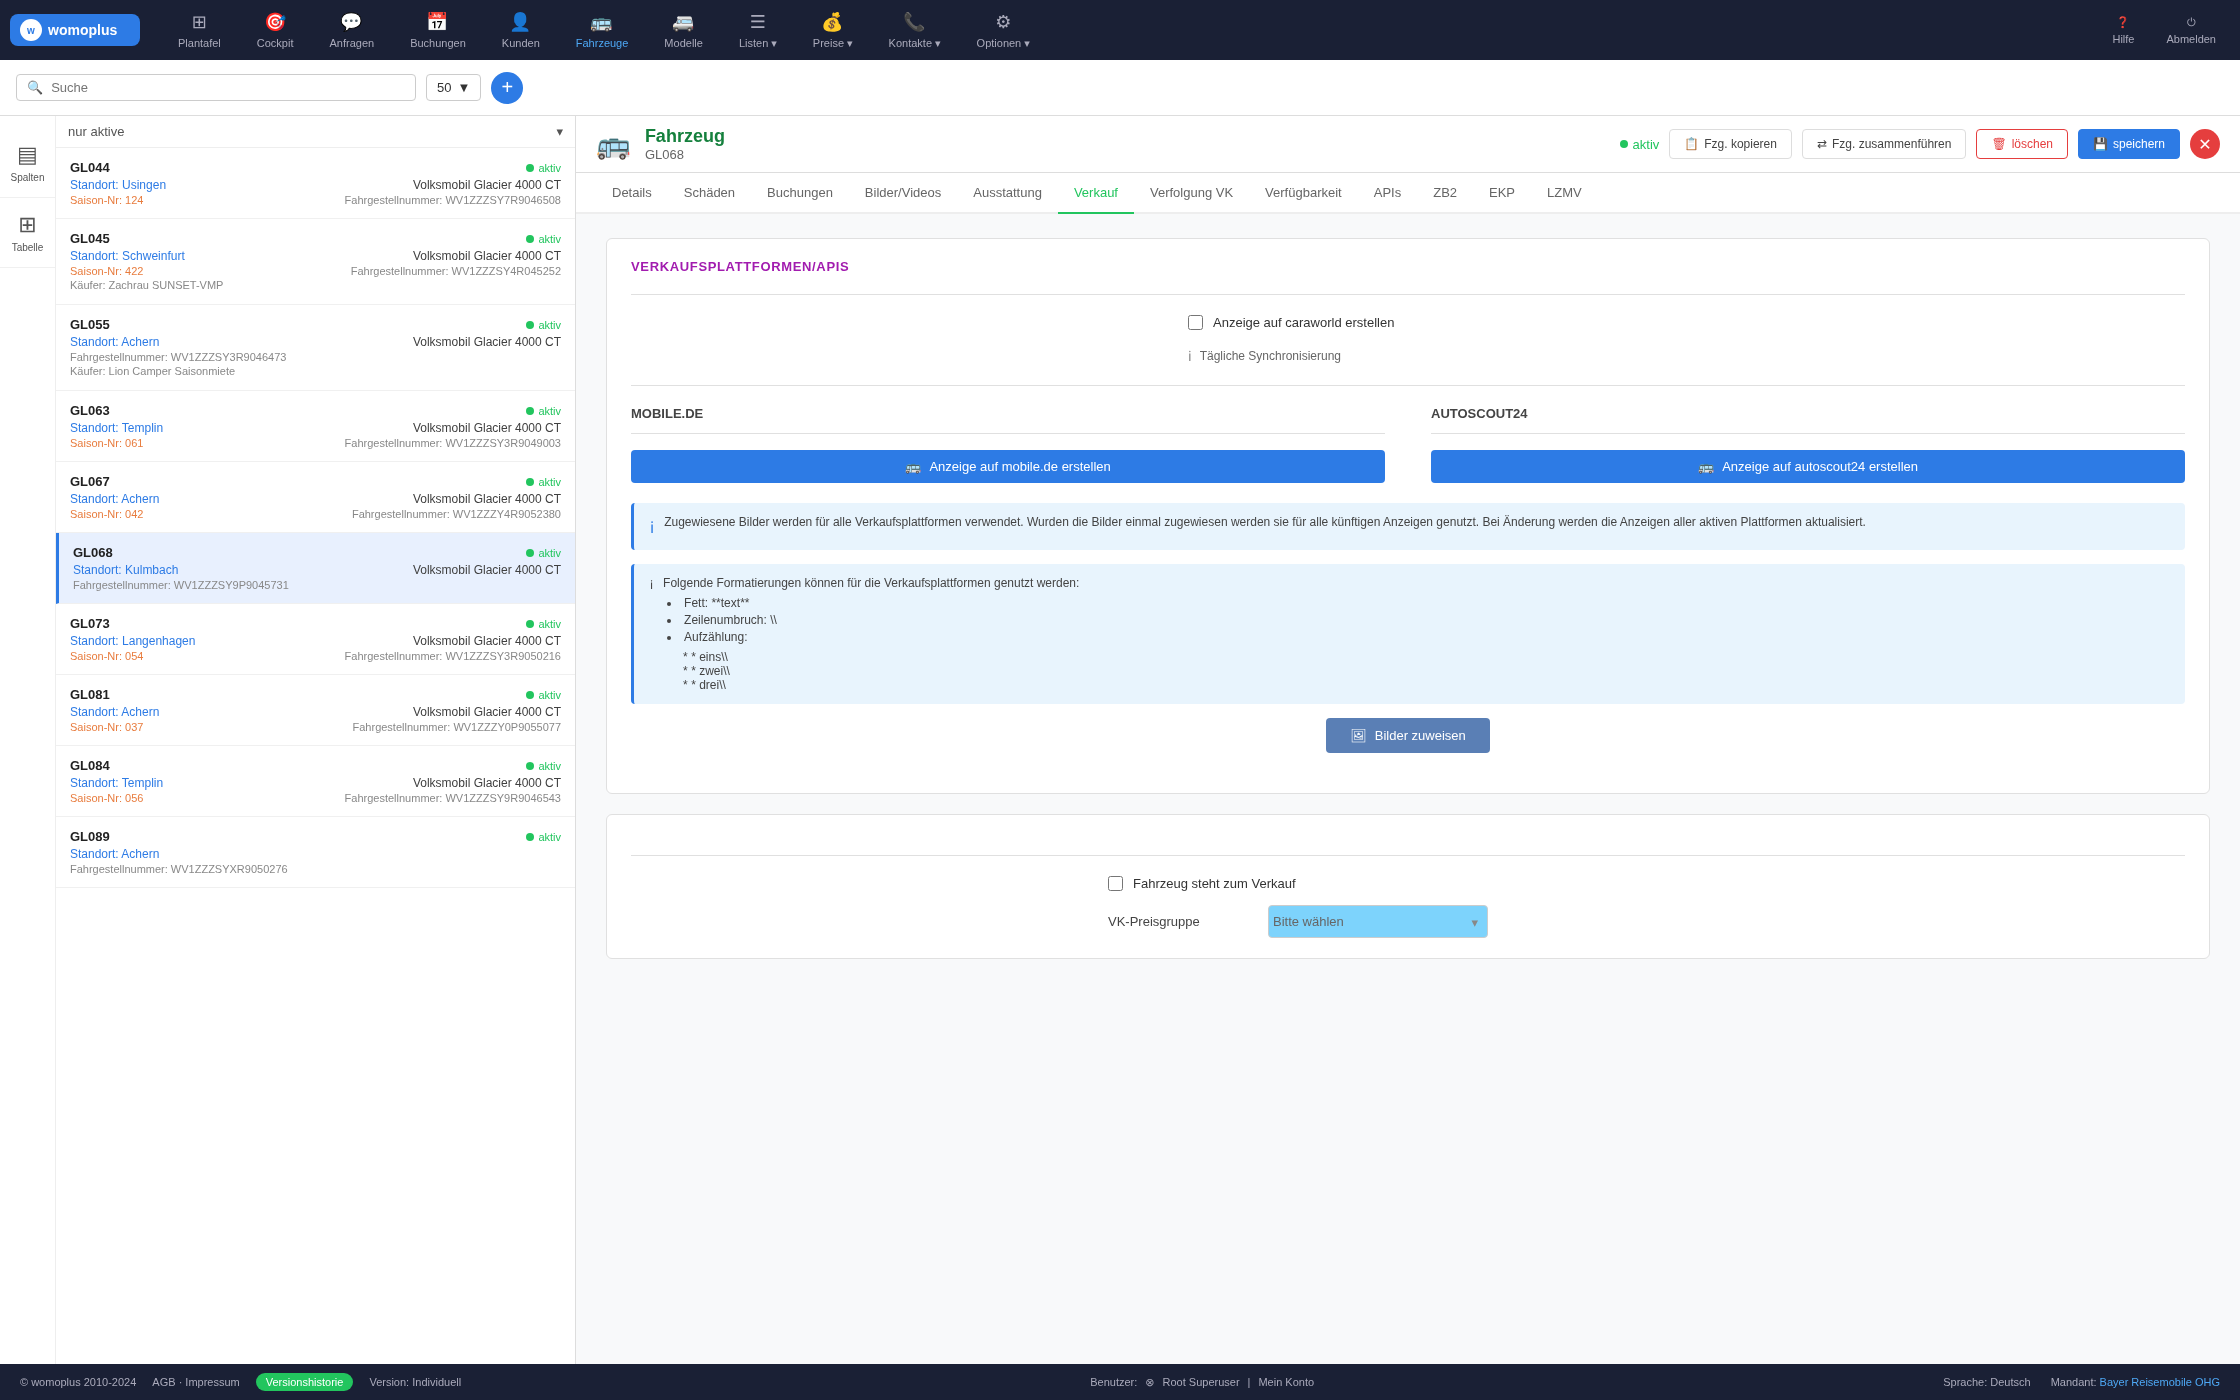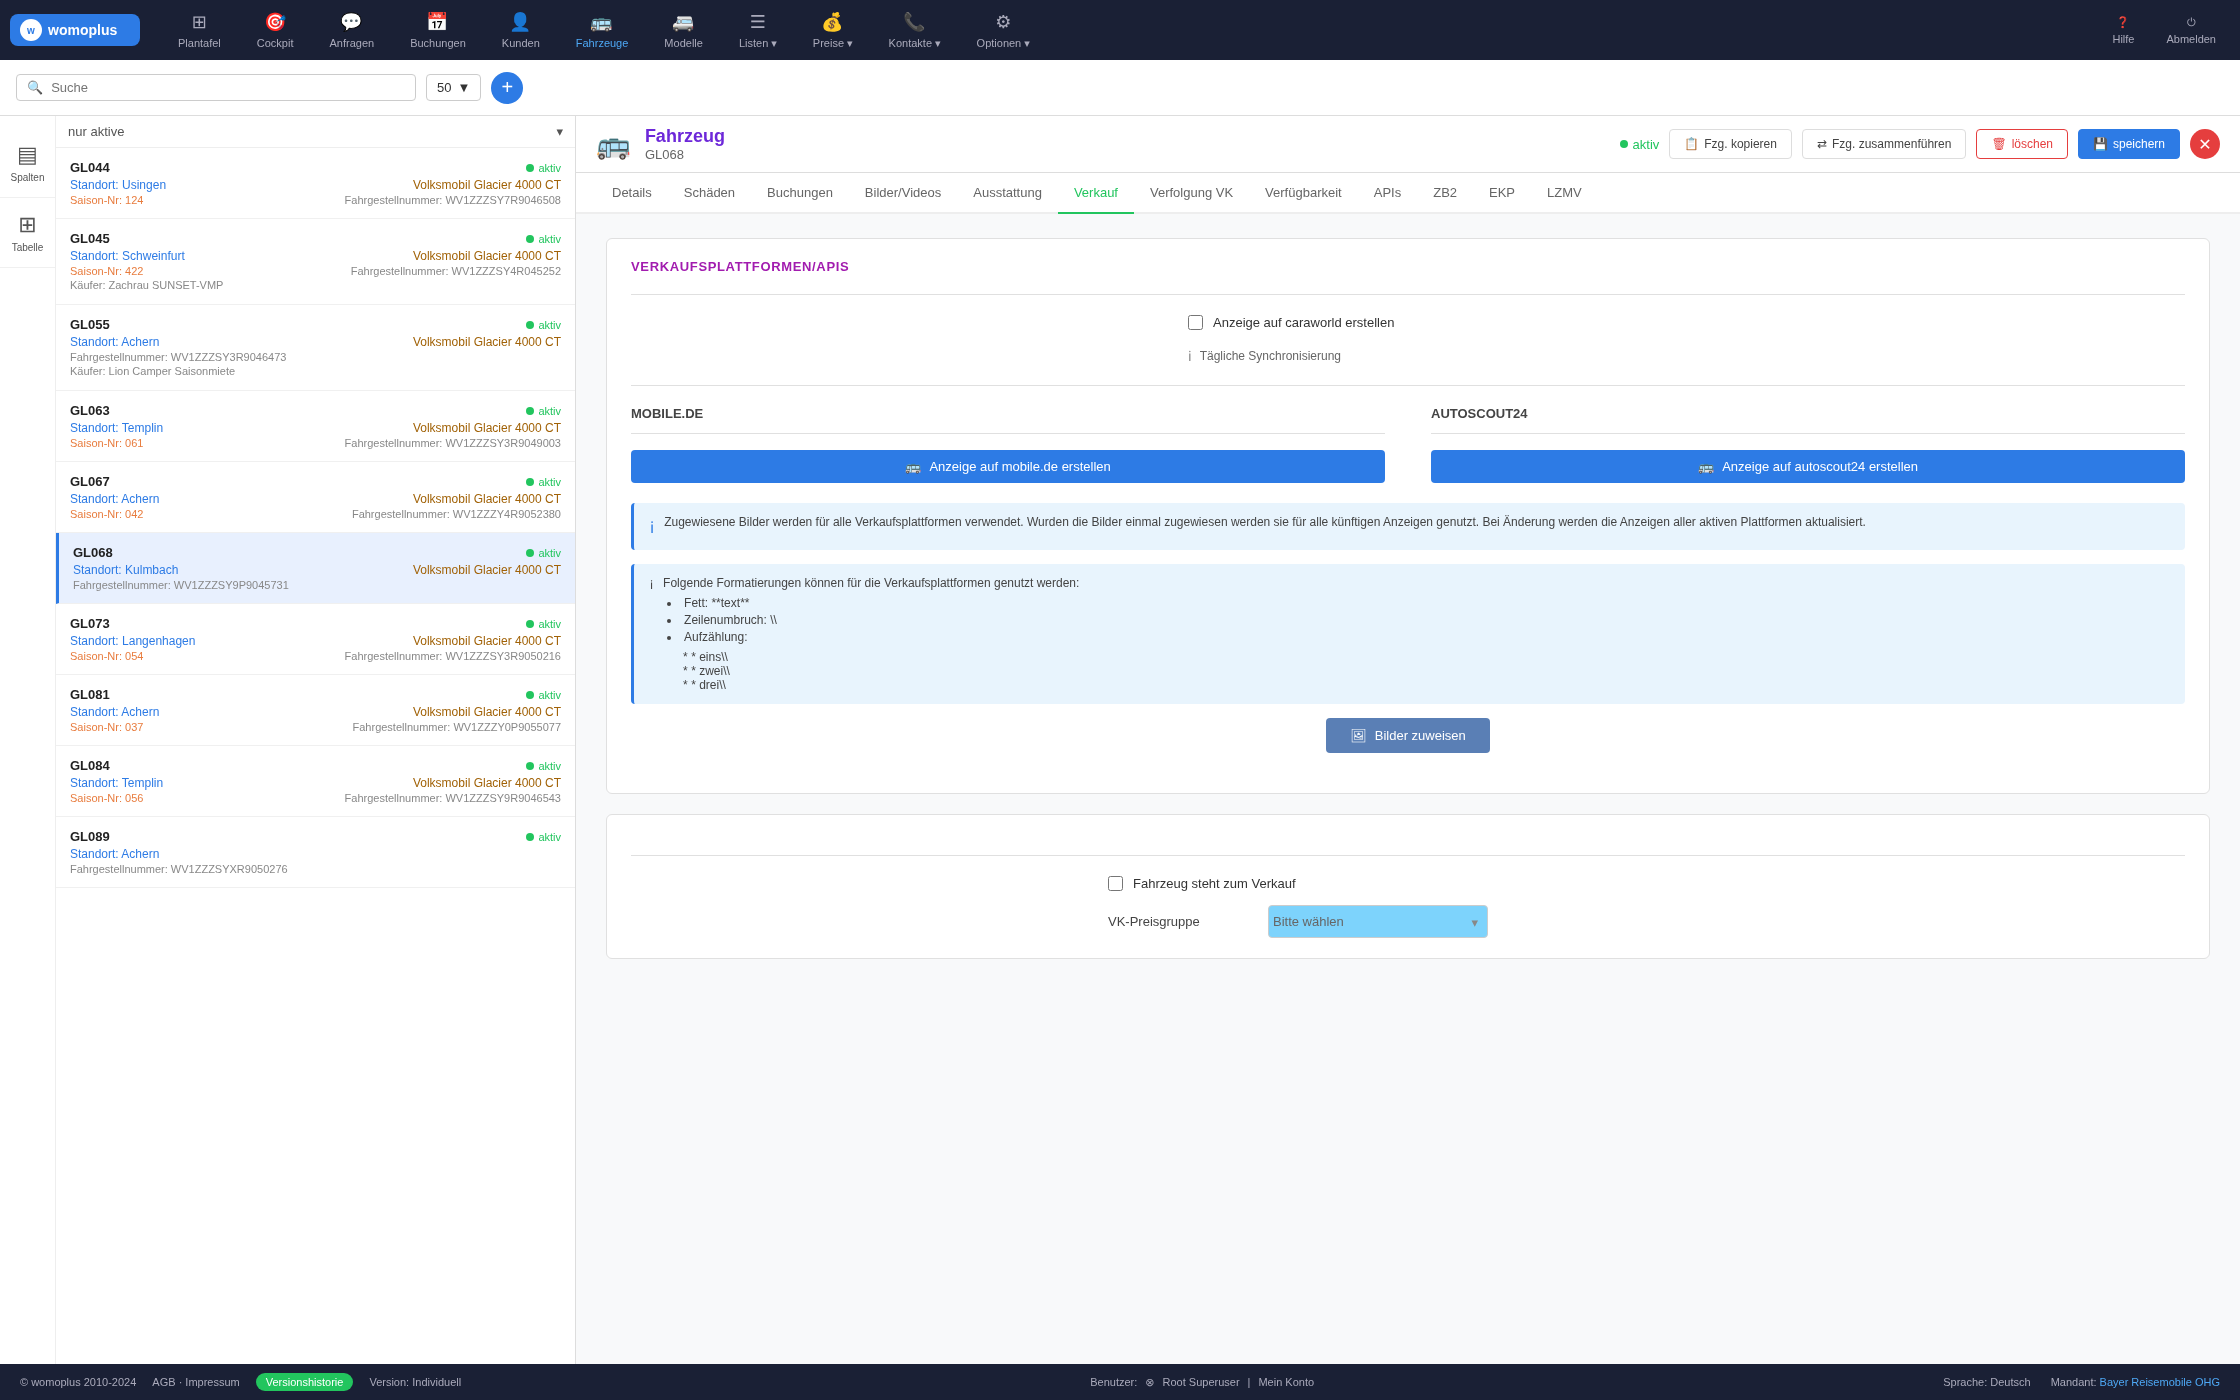--- a/index.html
+++ b/index.html
@@ -35,36 +35,36 @@
     .sidebar-list { overflow-y: auto; flex: 1; }
     .sidebar-item { padding: 12px 14px; border-bottom: 1px solid #f0f0f0; cursor: pointer; }
     .sidebar-item.active { background: #e8f0fe; border-left: 3px solid #2d7be5; }
     .sidebar-item .item-header { display: flex; justify-content: space-between; align-items: center; margin-bottom: 3px; }
     .item-code { font-weight: 600; font-size: 13px; color: #222; }
     .status-badge { display: flex; align-items: center; gap: 4px; font-size: 11px; }
     .status-dot { width: 8px; height: 8px; border-radius: 50%; background: #22c55e; }
     .status-text { color: #22c55e; font-size: 11px; }
     .item-detail { display: flex; justify-content: space-between; margin-top: 2px; }
     .item-location { color: #2d7be5; font-size: 12px; cursor: pointer; }
-    .item-model { color: #a16207; font-size: 12px; }
+    .item-model { color: #404040; font-size: 12px; }
     .item-meta { color: #e87c3e; font-size: 11px; }
     .item-meta2 { color: #888; font-size: 11px; }
     .item-vin { color: #888; font-size: 11px; }
 
     
     .icon-sidebar { width: 56px; background: #fff; border-right: 1px solid #eee; display: flex; flex-direction: column; align-items: center; padding-top: 12px; gap: 0; }
     .icon-sidebar-item { width: 100%; display: flex; flex-direction: column; align-items: center; padding: 14px 0; cursor: pointer; color: #555; font-size: 10px; gap: 4px; border-bottom: 1px solid #f0f0f0; }
     .icon-sidebar-item .icon { font-size: 22px; color: #555; }
 
     
     .content { flex: 1; display: flex; flex-direction: column; overflow: hidden; }
     .content-header { background: #fff; border-bottom: 1px solid #ddd; padding: 10px 20px; display: flex; align-items: center; justify-content: space-between; }
     .vehicle-title-wrap { display: flex; align-items: center; gap: 14px; }
     .vehicle-icon { font-size: 28px; color: #2d7be5; }
-    .vehicle-title { font-size: 18px; font-weight: 600; color: #6d28d9; }
+    .vehicle-title { font-size: 18px; font-weight: 600; color: #15803d; }
     .vehicle-sub { font-size: 13px; color: #666; }
     .header-actions { display: flex; align-items: center; gap: 10px; }
     .status-aktiv { display: flex; align-items: center; gap: 5px; color: #22c55e; font-size: 13px; font-weight: 500; }
     .btn-action { display: flex; align-items: center; gap: 5px; padding: 7px 14px; border-radius: 4px; font-size: 12px; cursor: pointer; border: 1px solid #ddd; background: #fff; color: #444; }
     .btn-action.red { color: #e53e3e; border-color: #e53e3e; }
     .btn-action.blue { background: #2d7be5; color: white; border-color: #2d7be5; }
     .btn-close-x { background: #e53e3e; color: white; border: none; border-radius: 50%; width: 30px; height: 30px; font-size: 16px; cursor: pointer; display: flex; align-items: center; justify-content: center; }
 
     
     .tabs { background: #fff; border-bottom: 2px solid #eee; display: flex; padding: 0 20px; }

